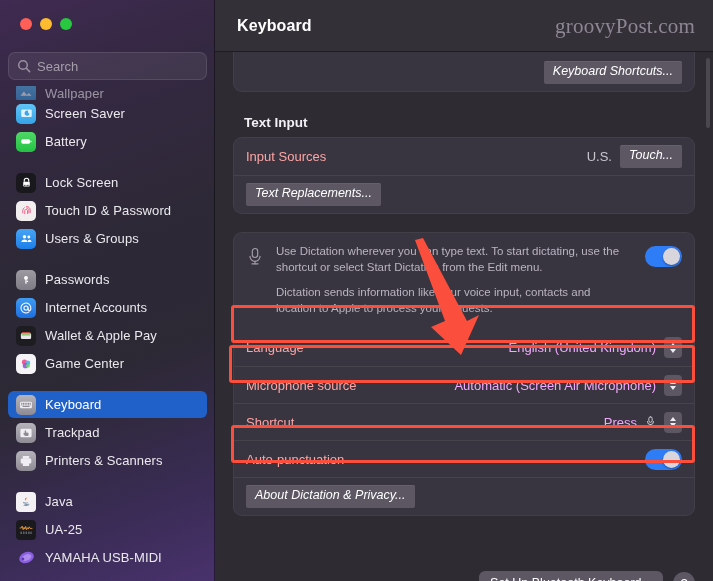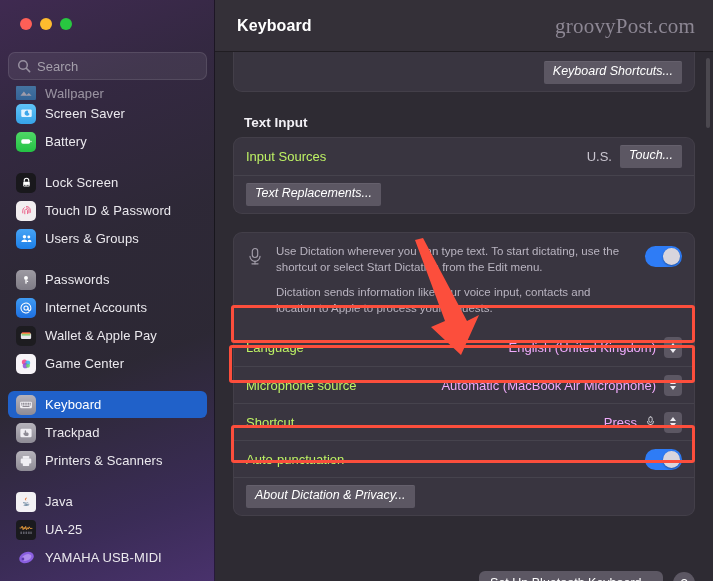--- a/index.html
+++ b/index.html
@@ -126,21 +126,21 @@
     border: 1px solid rgba(255,255,255,0.05);
     border-radius: 9px;
     overflow: hidden;
   }
   .row {
     display: flex; align-items: center;
     min-height: 37px;
     padding: 0 12px;
   }
   .row + .row { border-top: 1px solid rgba(255,255,255,0.07); }
-  .row-label { font-size: 13px; color: #bef264; }
+  .row-label { font-size: 13px; color: #fca5a5; }
   .row-spacer { flex: 1 1 auto; }
   .row-value {
     font-size: 13px; color: #f0abfc;
     margin-right: 8px; white-space: nowrap;
   }
   .row-value.dim { color: #c9c5cf; text-align: center; }
 
   .btn {
     background: #5c5763;
     color: #ffffff;
@@ -535,21 +535,21 @@
           <span class="row-value">English (United Kingdom)</span>
           <span class="stepper">
               <i class="up"></i>
               <i class="down"></i>
             </span>
         </div>
 
         <div class="row">
           <span class="row-label">Microphone source</span>
           <span class="row-spacer"></span>
-          <span class="row-value">Automatic (MacBook Air Microphone)</span>
+          <span class="row-value">Automatic (Screen Air Microphone)</span>
           <span class="stepper">
               <i class="up"></i>
               <i class="down"></i>
             </span>
         </div>
 
         <div class="row">
           <span class="row-label">Shortcut</span>
           <span class="row-spacer"></span>
           <span class="row-value">Press</span>

